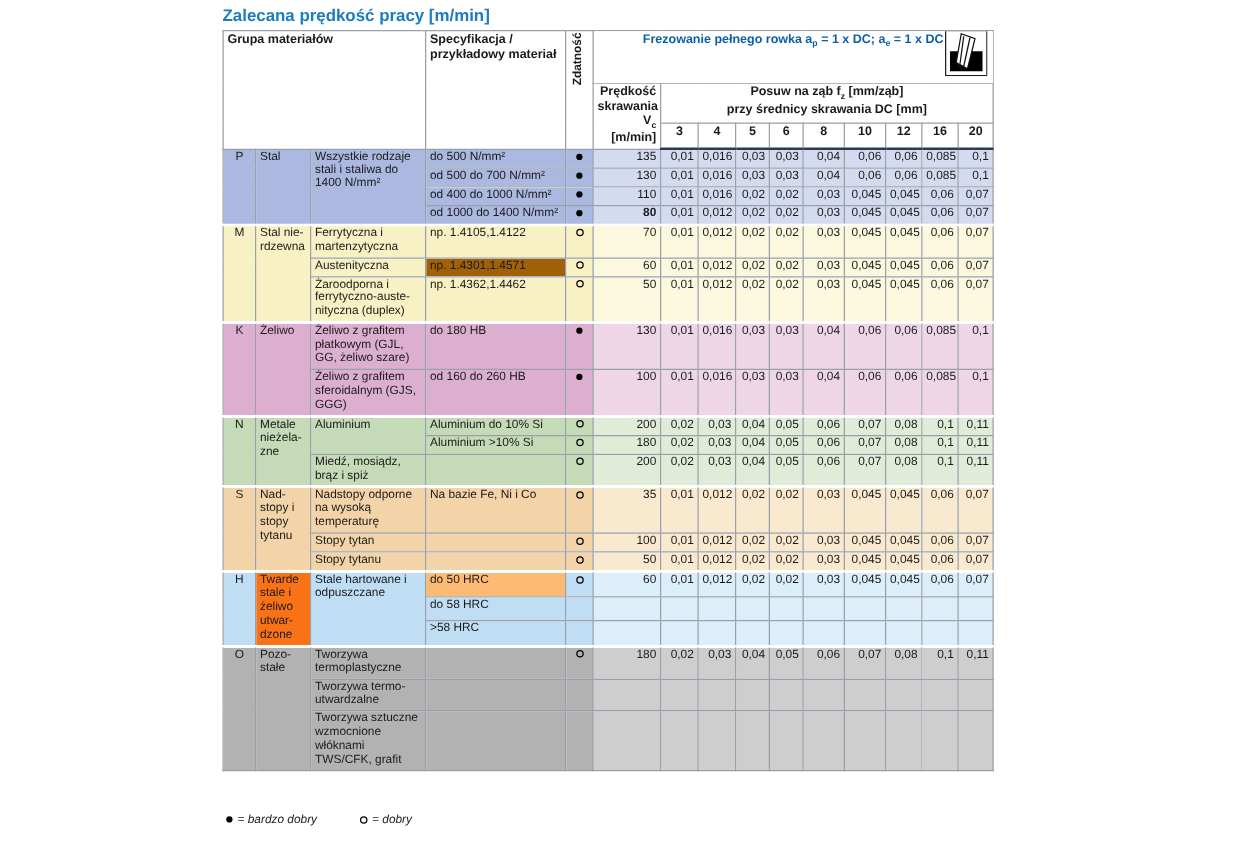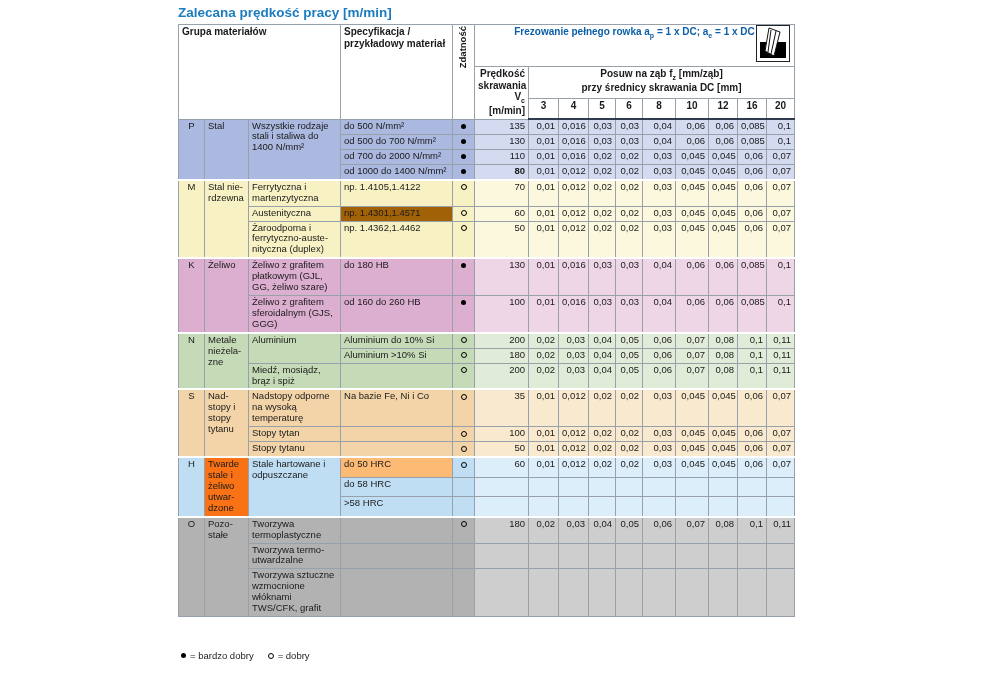--- a/index.html
+++ b/index.html
@@ -19,21 +19,21 @@
   thead tr.last th{border-bottom:2px solid #2f3b4c;}
   td.letter{text-align:center;}
   td.num{text-align:right;padding-right:4px;white-space:nowrap;}
   td.vc{border-left:2px solid #fff;}
   tr.gfirst>td{border-top:2px solid #fff;}
   td.mark{text-align:center;padding-top:4px;}
   .dot{display:inline-block;border-radius:50%;vertical-align:middle;}
   .dot.filled{width:5px;height:5px;background:#000;}
   .dot.open{width:4px;height:4px;border:1px solid #000;background:transparent;}
   .icon-box{position:absolute;right:4px;bottom:2px;}
-  .legend{position:absolute;left:181px;top:650px;font-size:9.5px;display:flex;gap:14px;align-items:center;}
+  .legend{position:absolute;left:181px;top:650px;font-size:9.5px;display:flex;gap:34px;align-items:center;font-style:italic;}
   .legend-item{display:inline-flex;align-items:center;gap:4px;}
   sub{font-size:7px;}
 </style>
 </head>
 <body>
 
 <div class="page">
 
   <div class="title" style="color: rgb(27, 124, 192);">Zalecana prędkość pracy [m/min]</div>
 
@@ -129,21 +129,21 @@
           <td class="num fz" style="background: rgb(212, 219, 240);">0,016</td>
           <td class="num fz" style="background: rgb(212, 219, 240);">0,03</td>
           <td class="num fz" style="background: rgb(212, 219, 240);">0,03</td>
           <td class="num fz" style="background: rgb(212, 219, 240);">0,04</td>
           <td class="num fz" style="background: rgb(212, 219, 240);">0,06</td>
           <td class="num fz" style="background: rgb(212, 219, 240);">0,06</td>
           <td class="num fz" style="background: rgb(212, 219, 240);">0,085</td>
           <td class="num fz" style="background: rgb(212, 219, 240);">0,1</td>
         </tr>
         <tr>
-          <td class="spec" style="background: rgb(171, 185, 224);">od 700 do 2000 N/mm²</td>
+          <td class="spec" style="background: rgb(171, 185, 224);">od 400 do 1000 N/mm²</td>
           <td class="mark" style="background: rgb(171, 185, 224);"><span class="dot filled"></span></td>
           <td class="num vc" style="background: rgb(212, 219, 240);">110</td>
           <td class="num fz" style="background: rgb(212, 219, 240);">0,01</td>
           <td class="num fz" style="background: rgb(212, 219, 240);">0,016</td>
           <td class="num fz" style="background: rgb(212, 219, 240);">0,02</td>
           <td class="num fz" style="background: rgb(212, 219, 240);">0,02</td>
           <td class="num fz" style="background: rgb(212, 219, 240);">0,03</td>
           <td class="num fz" style="background: rgb(212, 219, 240);">0,045</td>
           <td class="num fz" style="background: rgb(212, 219, 240);">0,045</td>
           <td class="num fz" style="background: rgb(212, 219, 240);">0,06</td>

